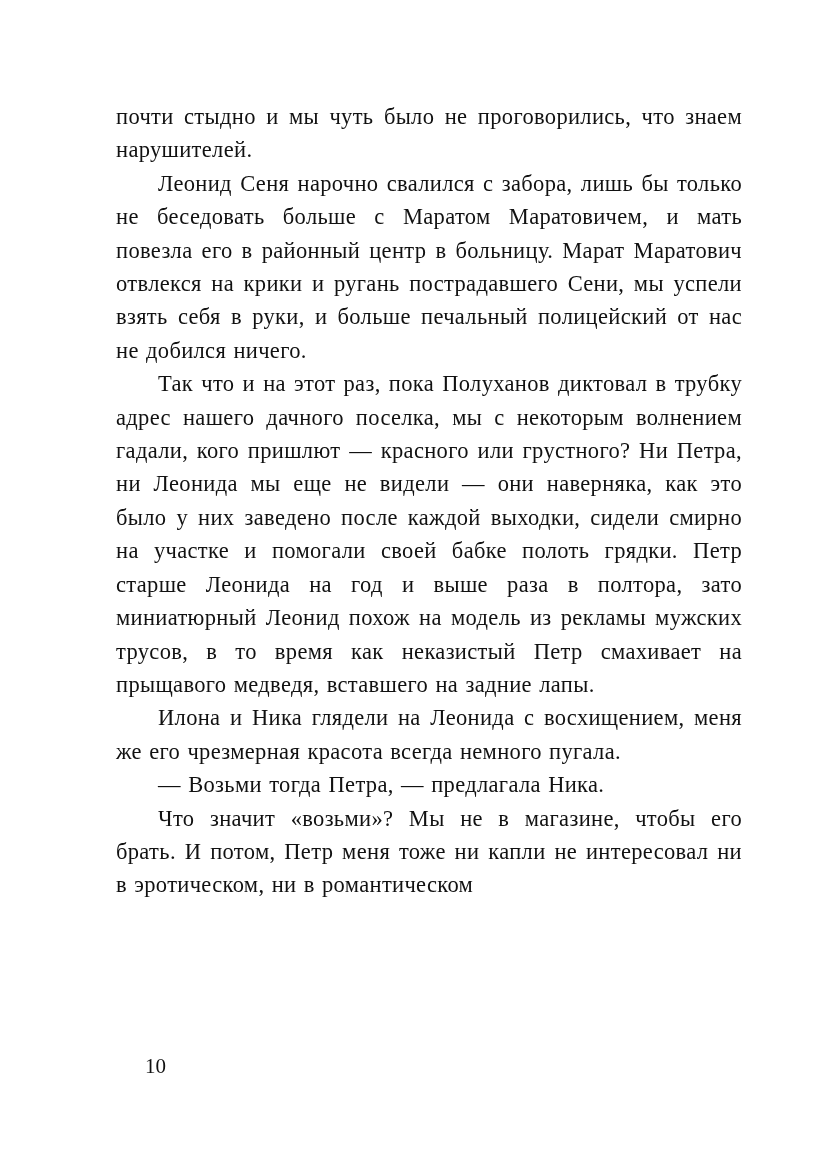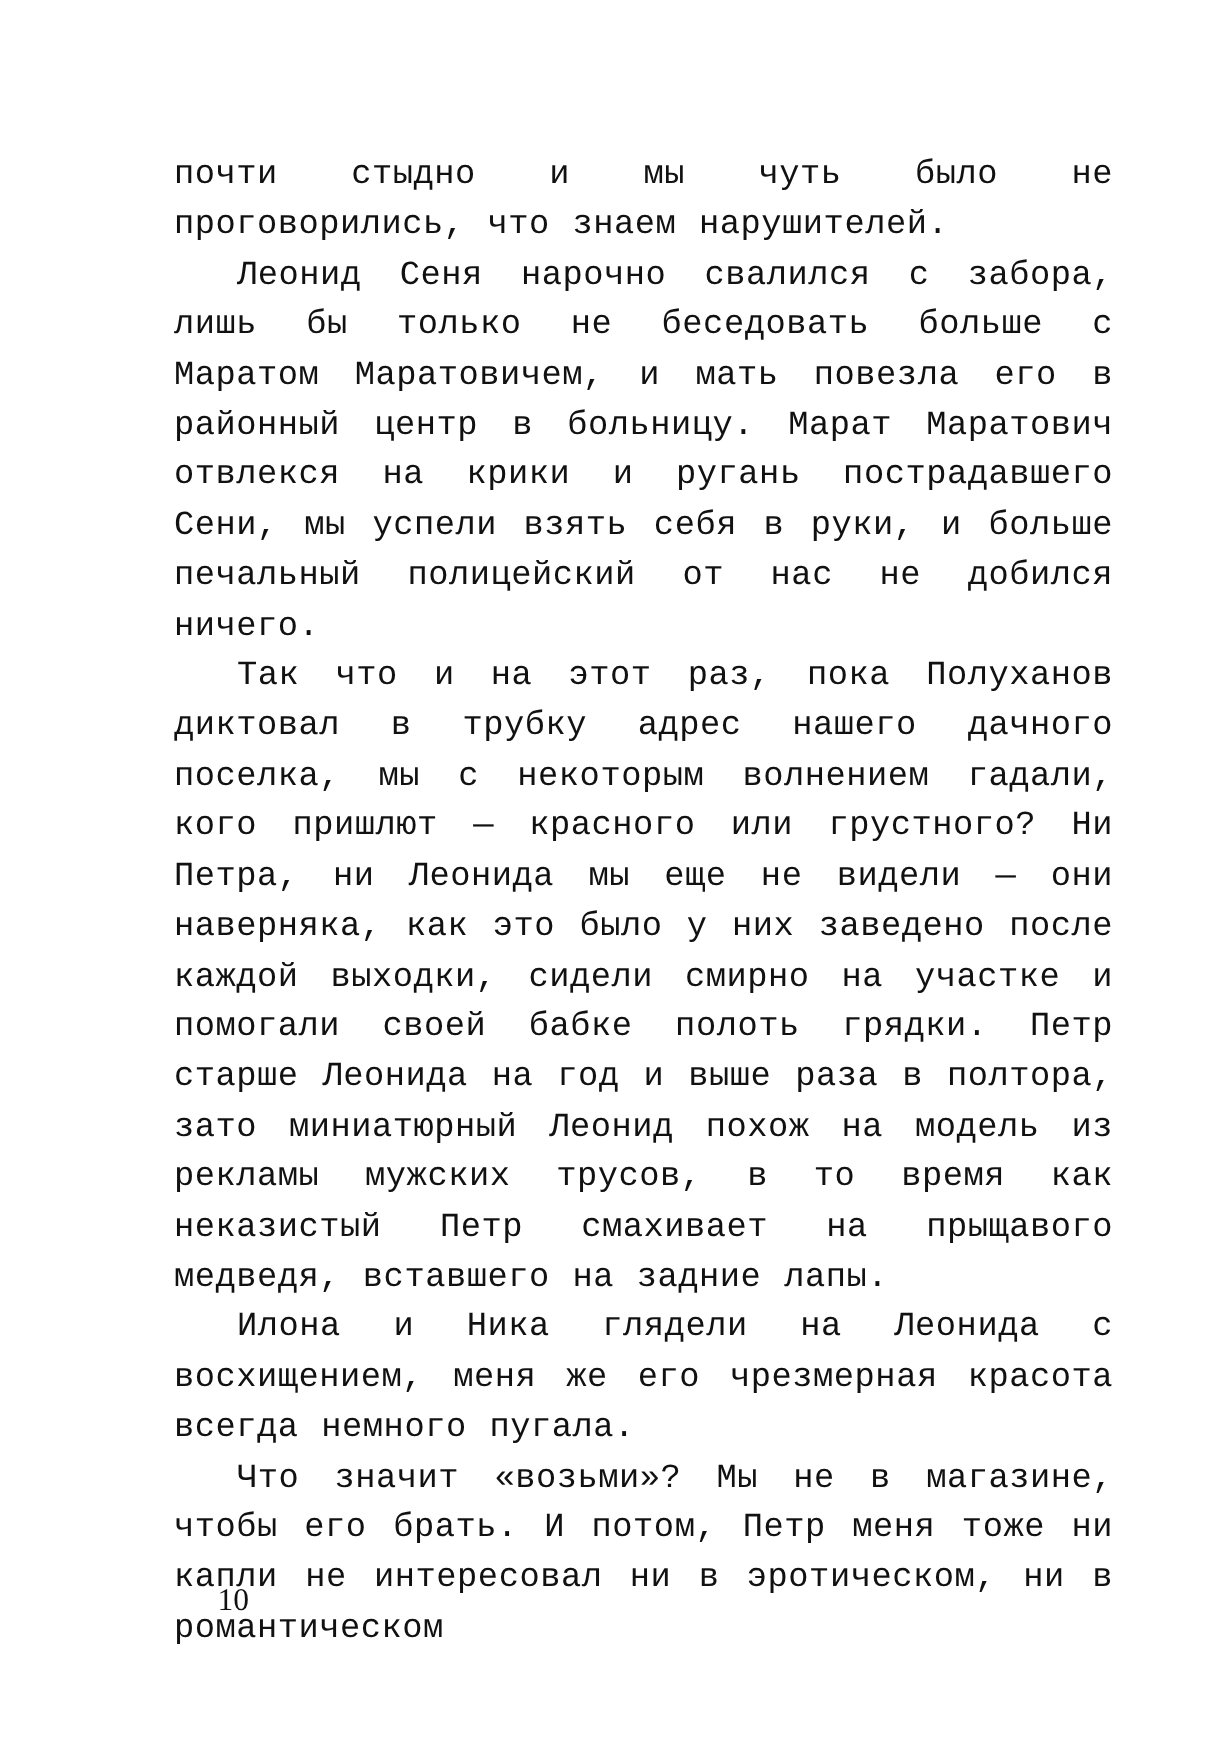--- a/index.html
+++ b/index.html
@@ -1,15 +1,15 @@
 <!DOCTYPE html>
 <html lang="ru"><head>
   <meta charset="utf-8">
   <style>
-    * { box-sizing: border-box; margin: 0; padding: 0; font-family: Liberation Mono, monospace; }
+    * { box-sizing: border-box; margin: 0; padding: 0; }
 
     html, body {
       width: 821px;
       height: 1164px;
       background: #ffffff;
       overflow: hidden;
     }
 
     .page {
       position: relative;
@@ -55,16 +55,17 @@
   </style>
 </head>
 <body>
 
 <div class="page">
   <div class="content">
     <p class="no-indent">почти стыдно и мы чуть было не проговорились, что знаем нарушителей.</p>
     <p>Леонид Сеня нарочно свалился с забора, лишь бы только не беседовать больше с Маратом Маратовичем, и мать повезла его в районный центр в больницу. Марат Маратович отвлекся на крики и ругань пострадавшего Сени, мы успели взять себя в руки, и больше печальный полицейский от нас не добился ничего.</p>
     <p>Так что и на этот раз, пока Полуханов диктовал в трубку адрес нашего дачного поселка, мы с некоторым волнением гадали, кого пришлют — красного или грустного? Ни Петра, ни Леонида мы еще не видели — они наверняка, как это было у них заведено после каждой выходки, сидели смирно на участке и помогали своей бабке полоть грядки. Петр старше Леонида на год и выше раза в полтора, зато миниатюрный Леонид похож на модель из рекламы мужских трусов, в то время как неказистый Петр смахивает на прыщавого медведя, вставшего на задние лапы.</p>
     <p>Илона и Ника глядели на Леонида с восхищением, меня же его чрезмерная красота всегда немного пугала.</p>
+    <p>— Возьми тогда Петра, — предлагала Ника.</p>
     <p>Что значит «возьми»? Мы не в магазине, чтобы его брать. И потом, Петр меня тоже ни капли не интересовал ни в эротическом, ни в романтическом</p>
   </div>
   <div class="page-number">10</div>
 </div>
 
 </body></html>

